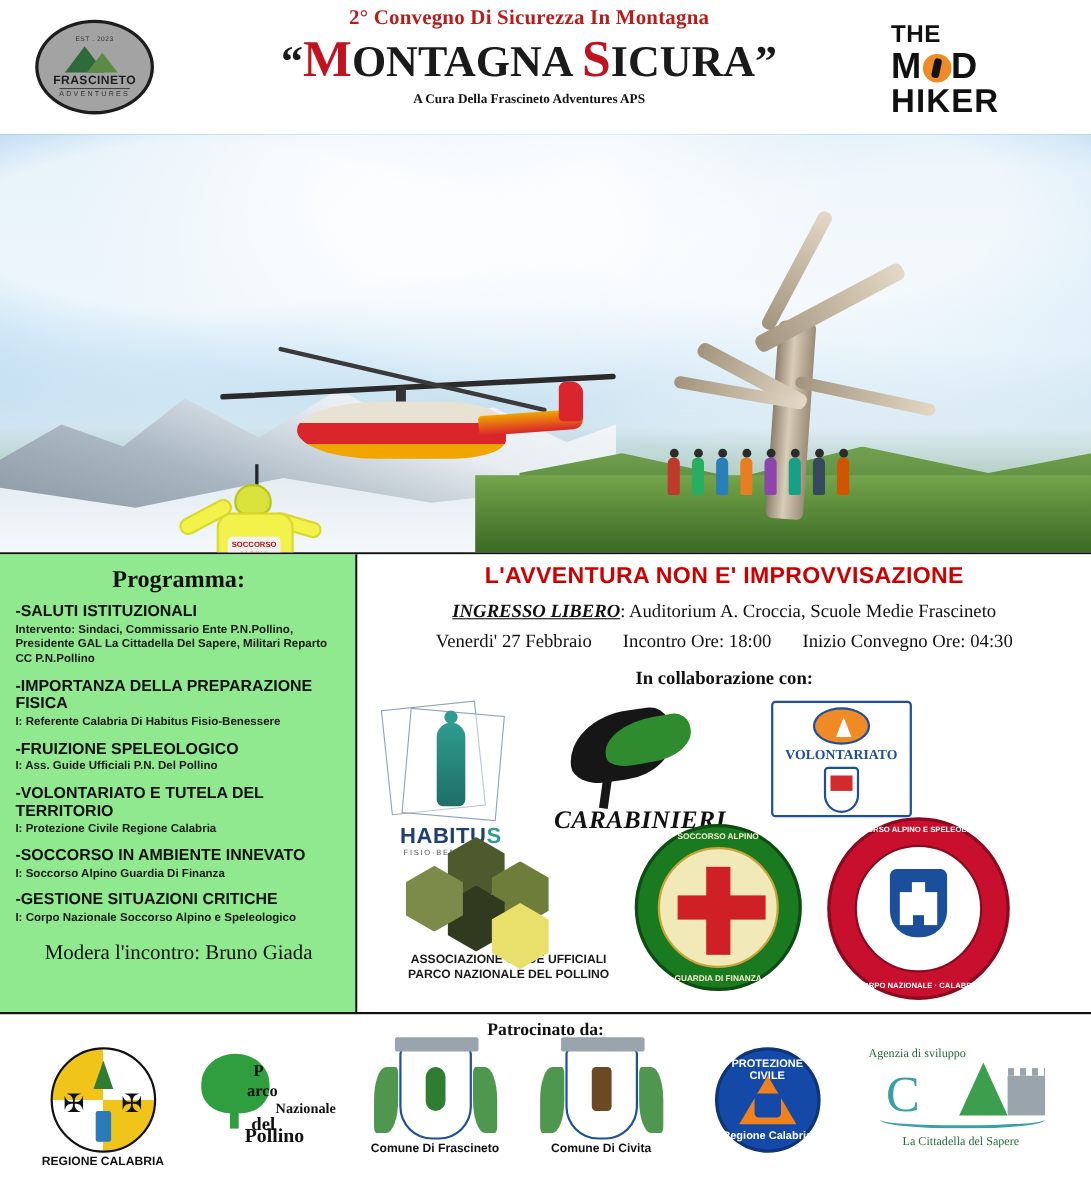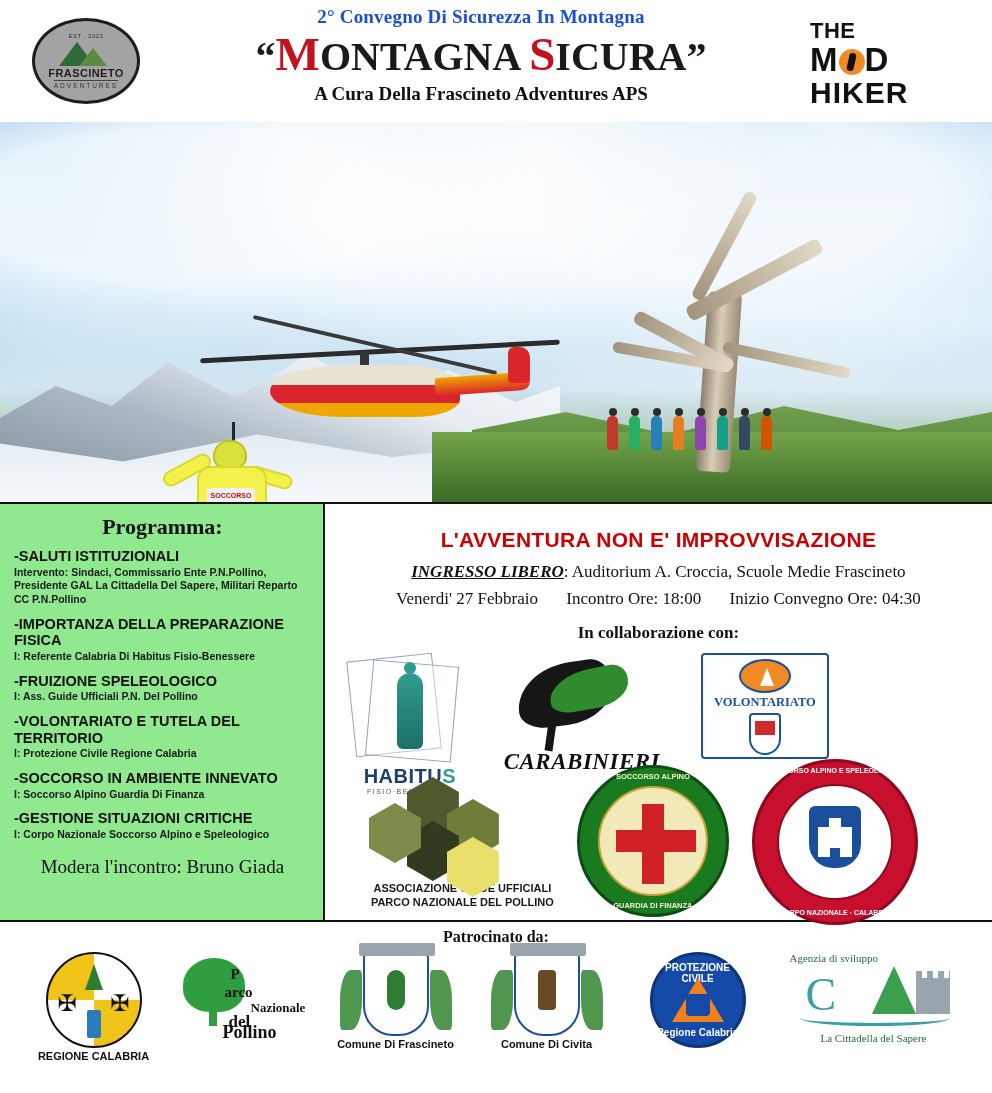--- a/index.html
+++ b/index.html
@@ -89,38 +89,38 @@
     position: absolute;
     left: 160px;
     right: 190px;
     top: 6px;
     text-align: center;
   }
   .title-kicker {
     font-family: "Liberation Serif", serif;
     font-weight: bold;
     font-size: 19px;
-    color: #1d4ed8;
+    color: #b91c1c;
     letter-spacing: 0.2px;
   }
   .title-main {
     font-family: "Liberation Serif", serif;
     font-weight: bold;
     font-size: 40px;
     color: #1a1a1a;
     line-height: 1.05;
     margin-top: 2px;
     white-space: nowrap;
   }
   .title-main .red { color: #c1121f; }
   .title-main .cap { font-size: 47px; }
   .title-sub {
     font-family: "Liberation Serif", serif;
     font-weight: bold;
-    font-size: 19px;
+    font-size: 12px;
     color: #111;
     margin-top: 4px;
   }
 
   .logo-right {
     position: absolute;
     right: 30px;
     top: 20px;
     width: 152px;
     height: 84px;
@@ -402,21 +402,21 @@
     text-align: center;
     font-family: "Liberation Serif", serif;
     font-size: 19px;
     color: #111;
     margin-top: 14px;
   }
 
   .rightcol {
     width: 735px;
     background: #ffffff;
-    padding: 24px 10px 6px 10px;
+    padding: 8px 10px 6px 10px;
     position: relative;
   }
   .slogan {
     text-align: center;
     font-family: "Liberation Sans", sans-serif;
     font-weight: bold;
     font-size: 21px;
     color: #cc0000;
     letter-spacing: 0.3px;
   }

